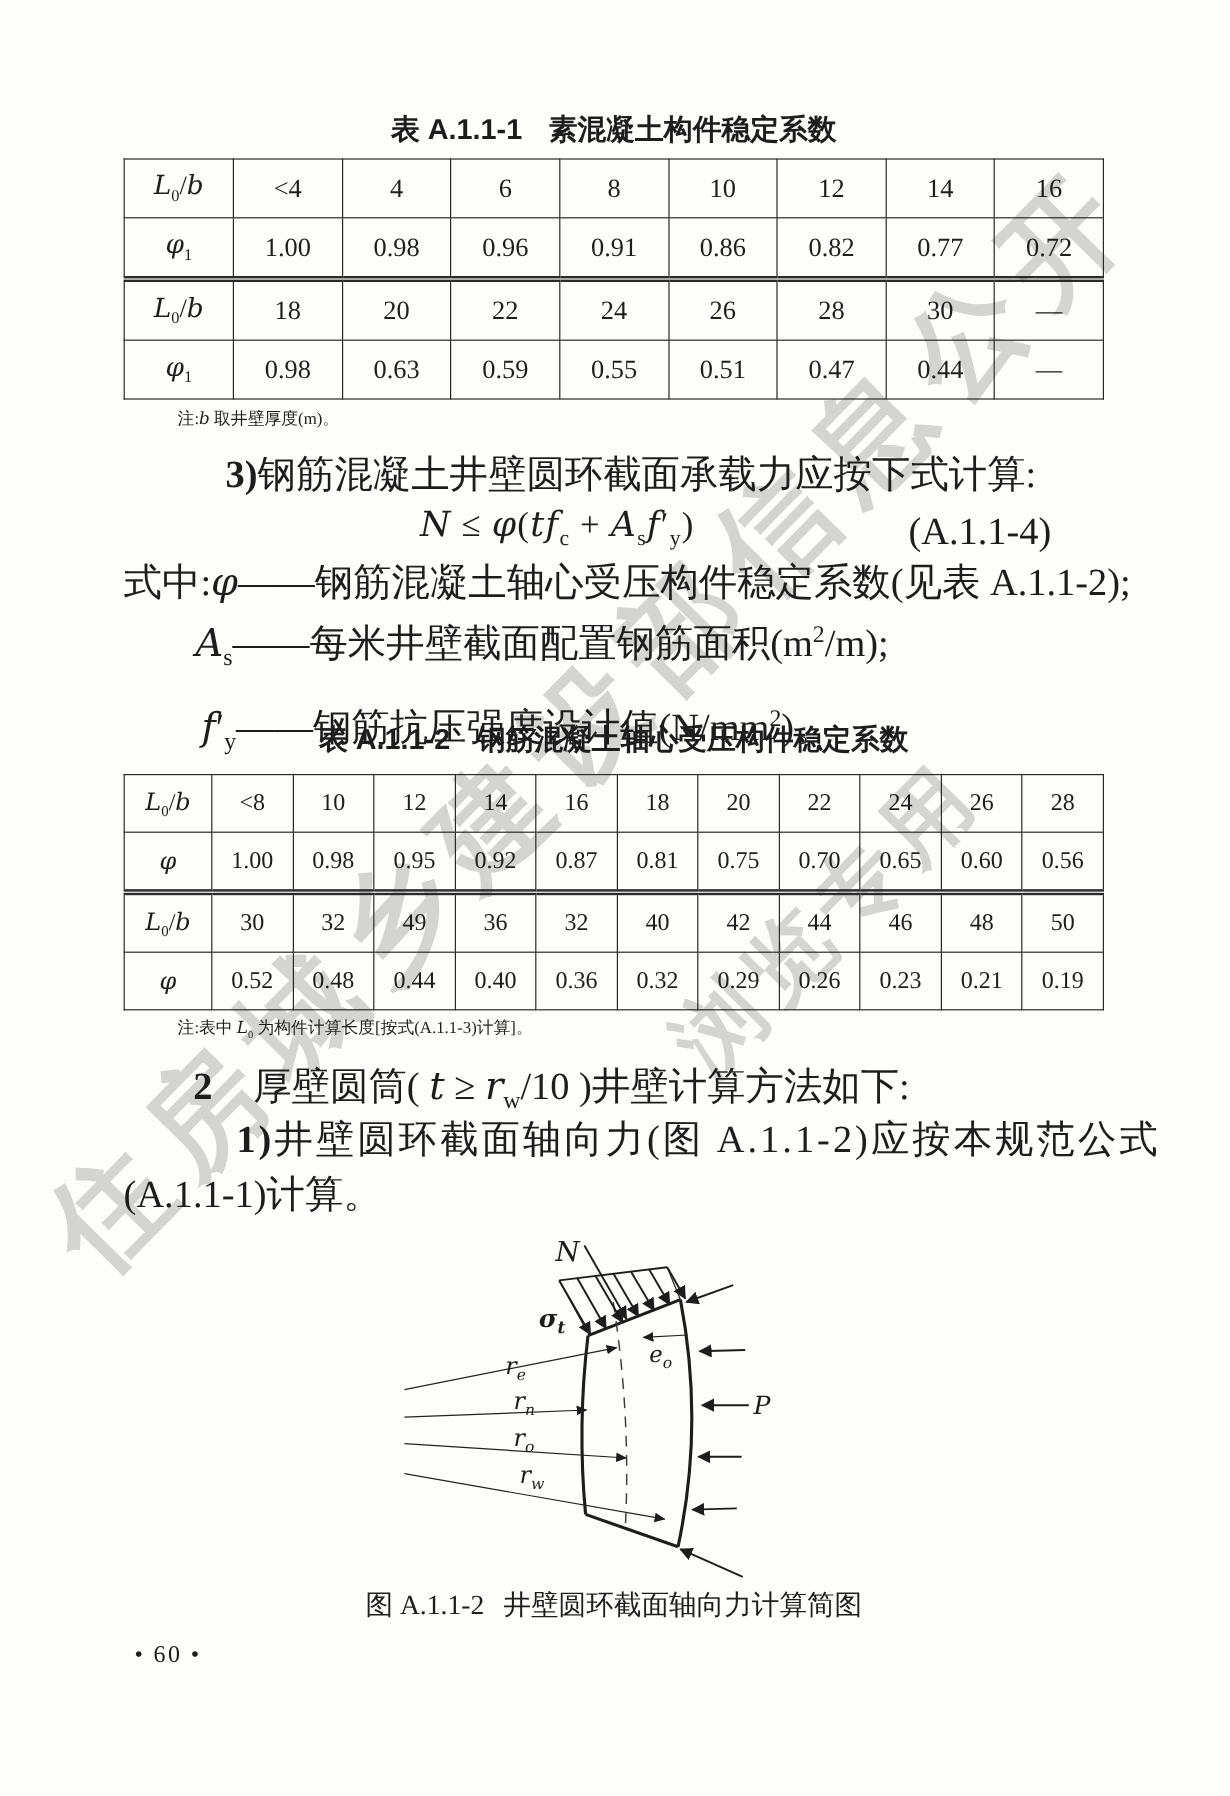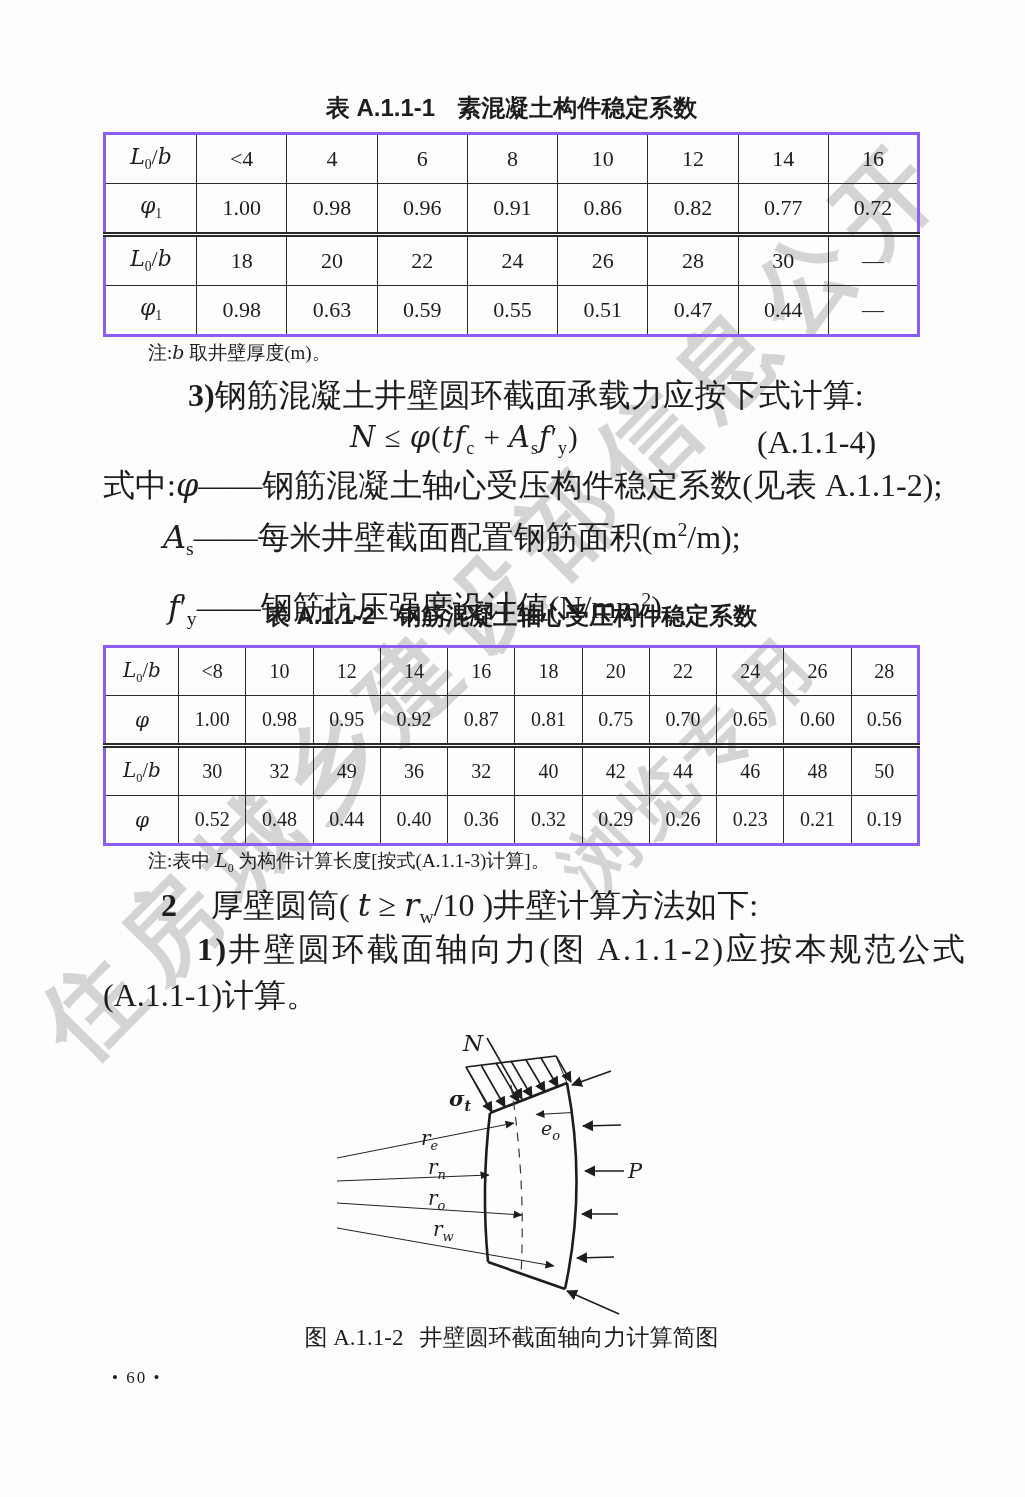--- a/index.html
+++ b/index.html
@@ -9,40 +9,40 @@
   .wm{position:absolute;z-index:1;color:#b9b9b9;opacity:.6;font-weight:700;white-space:nowrap;
       font-family:"Liberation Sans","DejaVu Sans",sans-serif;pointer-events:none;}
   .wm1{left:495px;top:600px;font-size:96px;letter-spacing:17px;transform:translate(-50%,-50%) rotate(-45.5deg);}
   .wm2{left:690px;top:765px;font-size:72px;letter-spacing:10px;transform:translate(-50%,-50%) rotate(-45.5deg);}
   
   .abs{position:absolute;z-index:2;}
   .tbl-title{left:103px;width:817px;text-align:center;font-weight:700;font-size:24px;
              font-family:Liberation Sans, sans-serif;}
   .tbl-title .t2span{margin-left:22px;}
   table.tbl{left:103px;width:817px;border-collapse:collapse;table-layout:fixed;z-index:2;position:absolute;
-            background:transparent;border:3px solid #8b5cf6;}
+            background:transparent;border:1px solid #8b5cf6;}
   table.tbl td{border:1.5px solid #2a2a2a;text-align:center;vertical-align:middle;padding:0;background:transparent;}
   table.t1 td{height:48px;font-size:22px;}
   table.t2 td{height:47px;font-size:20px;}
   table.t1 td.rowhead{width:90px;}
   table.t2 td.rowhead{width:72px;}
   table.tbl tr.dbl td{border-top:5px double #2a2a2a;}
   sub{font-size:.62em;}
   sup{font-size:.62em;}
   i{font-family:"DejaVu Serif","Liberation Serif",serif;font-style:italic;}
-  .note{font-size:19px;}
+  .note{font-size:14px;}
   .para{font-size:32px;line-height:34px;white-space:nowrap;}
   .bnum{font-weight:700;}
   .item2num{font-weight:700;margin-right:34px;}
   .spaced{letter-spacing:2.5px;}
   .formula{font-size:29px;letter-spacing:1px;white-space:nowrap;}
   .fnum{font-size:32px;}
   .caption{left:103px;width:817px;text-align:center;font-size:23px;}
   .caption .c2{margin-left:16px;}
-  .footer{font-size:17px;letter-spacing:2px;}
+  .footer{font-size:20px;letter-spacing:2px;}
   svg .thin{stroke:#222;stroke-width:1;fill:none;}
   svg .mid{stroke:#1d1d1d;stroke-width:1.6;fill:none;}
   svg .thick{stroke:#1d1d1d;stroke-width:2.6;fill:none;}
   svg .dash{stroke:#3a3a3a;stroke-width:1.2;fill:none;stroke-dasharray:9 7;}
   svg text{font-family:"DejaVu Serif","Liberation Serif",serif;font-style:italic;fill:#1d1d1d;}
 </style>
 </head>
 <body>
 
 <div class="page">

